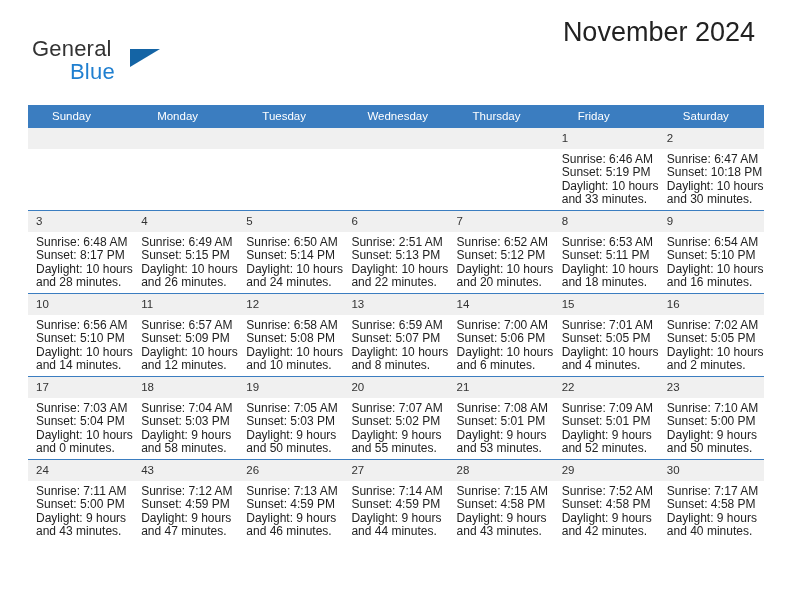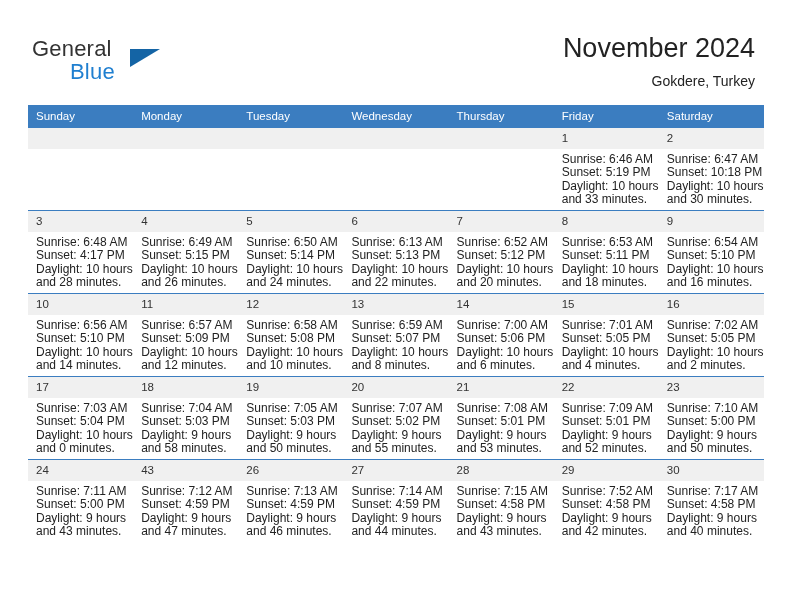--- a/index.html
+++ b/index.html
@@ -60,22 +60,21 @@
     top: 13px;
     width: 0;
     height: 0;
     border-left: 30px solid #1464a5;
     border-bottom: 18px solid transparent;
   }
 
   .title-block {
     position: absolute;
     right: 37px;
-    top: 32px;
-    text-align: right;
+    top: 16px;
   }
   .cal-title {
     font-size: 27px;
     color: #222222;
     line-height: 32px;
     white-space: nowrap;
   }
   .cal-subtitle {
     font-size: 14px;
     color: #222222;
@@ -92,21 +91,21 @@
     width: 736px;
     border-collapse: collapse;
     table-layout: fixed;
   }
   .calendar th {
     background: #3b7dc0;
     color: #ffffff;
     font-size: 11.5px;
     font-weight: normal;
     text-align: left;
-    padding: 5px 0 5px 8px;
+    padding: 5px 0 5px 24px;
     height: 12px;
     border: none;
   }
   .calendar td {
     vertical-align: top;
     padding: 0;
     width: 105.14px;
     height: 82px;
     border-top: 1px solid #3b7dc0;
     background: #ffffff;
@@ -147,21 +146,20 @@
   <div class="header">
 
     <div class="logo">
       <span class="logo-general">General</span>
       <span class="logo-triangle"></span>
       <span class="logo-blue">Blue</span>
     </div>
 
     <div class="title-block">
       <div class="cal-title">November 2024</div>
-      <div class="cal-subtitle">Gokdere, Turkey</div>
     </div>
 
   </div>
 
   <table class="calendar">
     <thead>
       <tr id="weekday-row">
           <th>Sunday</th>
           <th>Monday</th>
           <th>Tuesday</th>
@@ -235,21 +233,21 @@
               <div>Daylight: 10 hours</div>
               <div>and 30 minutes.</div>
             </div>
           </td>
         </tr>
         <tr class="week-row">
           <td>
             <span class="daynum">3</span>
             <div class="details">
               <div>Sunrise: 6:48 AM</div>
-              <div>Sunset: 4:17 PM</div>
+              <div>Sunset: 8:17 PM</div>
               <div>Daylight: 10 hours</div>
               <div>and 28 minutes.</div>
             </div>
           </td>
           <td>
             <span class="daynum">4</span>
             <div class="details">
               <div>Sunrise: 6:49 AM</div>
               <div>Sunset: 5:15 PM</div>
               <div>Daylight: 10 hours</div>
@@ -261,21 +259,21 @@
             <div class="details">
               <div>Sunrise: 6:50 AM</div>
               <div>Sunset: 5:14 PM</div>
               <div>Daylight: 10 hours</div>
               <div>and 24 minutes.</div>
             </div>
           </td>
           <td>
             <span class="daynum">6</span>
             <div class="details">
-              <div>Sunrise: 6:13 AM</div>
+              <div>Sunrise: 2:51 AM</div>
               <div>Sunset: 5:13 PM</div>
               <div>Daylight: 10 hours</div>
               <div>and 22 minutes.</div>
             </div>
           </td>
           <td>
             <span class="daynum">7</span>
             <div class="details">
               <div>Sunrise: 6:52 AM</div>
               <div>Sunset: 5:12 PM</div>

